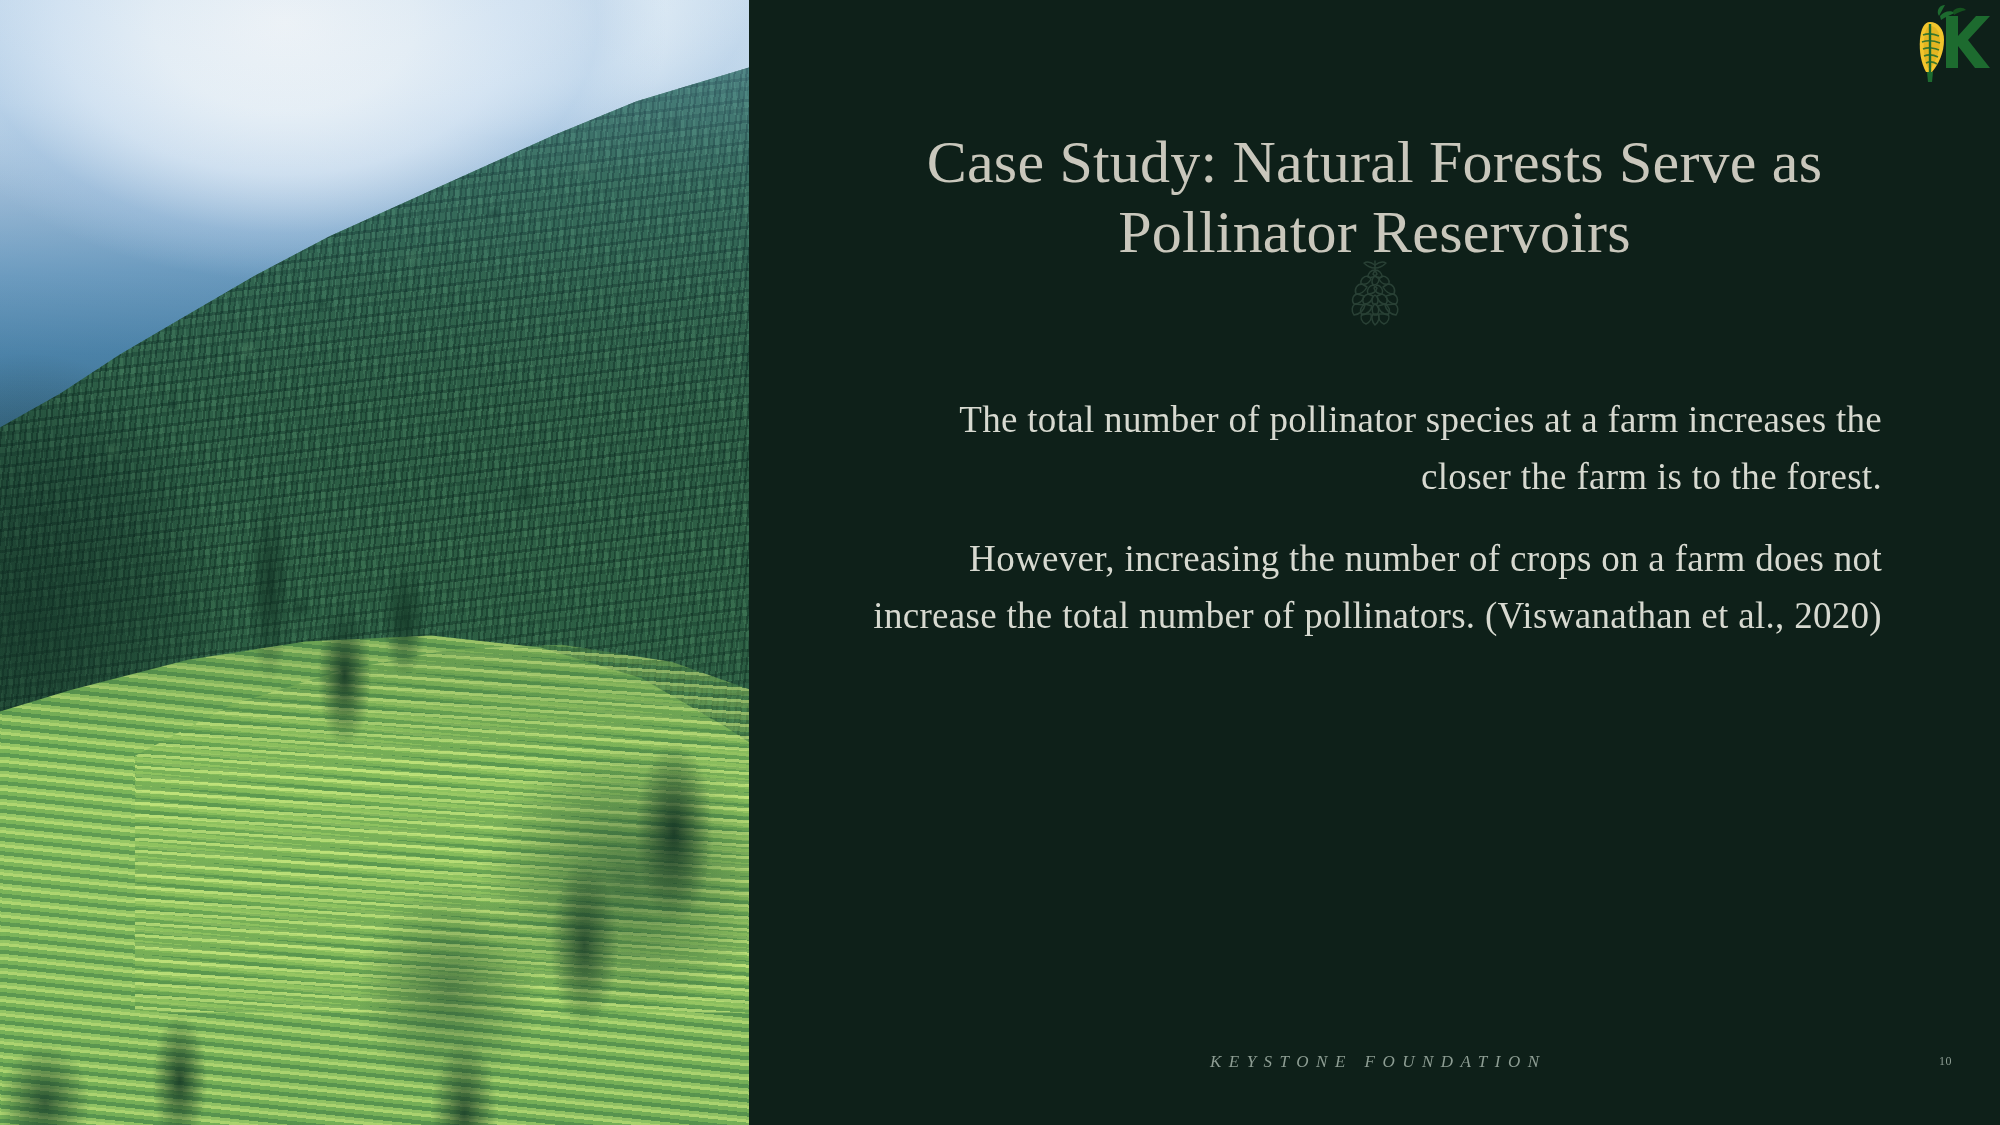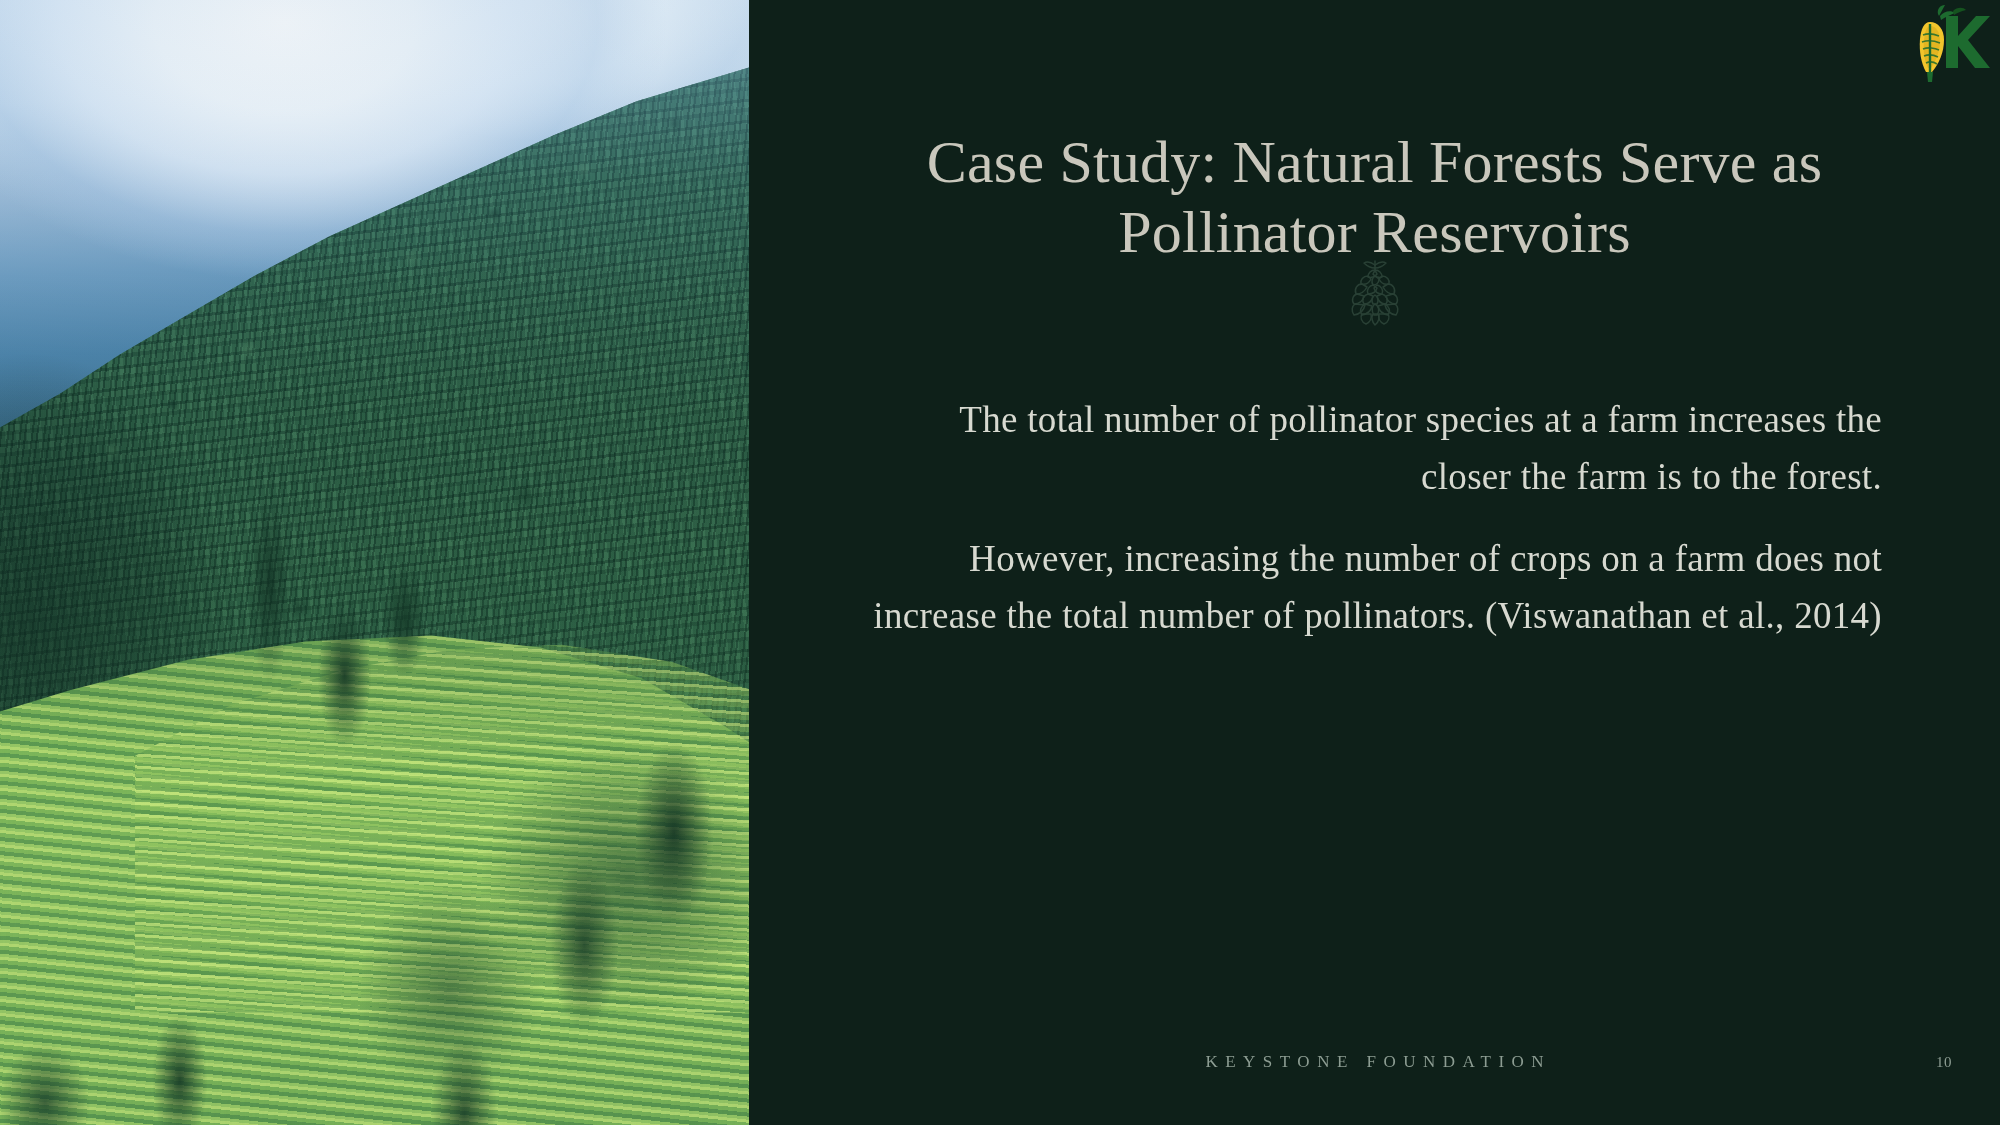--- a/index.html
+++ b/index.html
@@ -220,27 +220,28 @@
   #footer-brand {
     position: absolute;
     left: 0;
     top: 1052px;
     width: 100%;
     text-align: center;
     color: #8d9d93;
     font-size: 17px;
     letter-spacing: 7.5px;
     text-indent: 7.5px;
+    font-style: italic;
   }
   #page-number {
     position: absolute;
     right: 48px;
     top: 1054px;
     color: #8d9d93;
-    font-size: 15px;
+    font-size: 12px;
     letter-spacing: 0.5px;
   }
 
   #brand-logo {
     position: absolute;
     right: 8px;
     top: 2px;
     width: 82px;
     height: 80px;
   }
@@ -323,20 +324,20 @@
         <path d="M31 48 C28 50, 27 55, 30 59 L33 59 C36 55, 35 50, 31 48 Z"></path>
 
         <path d="M18 58 C16 61, 17 66, 22 68 C26 66, 28 62, 27 58 Z"></path>
         <path d="M44 58 C46 61, 45 66, 40 68 C36 66, 34 62, 35 58 Z"></path>
         <path d="M29 58 C27 61, 28 66, 31 69 C35 66, 36 61, 34 58 Z"></path>
       </g>
     </svg>
 
     <div id="body-block">
       <p class="body-para">The total number of pollinator species at a farm increases the closer the farm is to the forest.</p>
-      <p class="body-para">However, increasing the number of crops on a farm does not increase the total number of pollinators. (Viswanathan et al., 2014)</p>
+      <p class="body-para">However, increasing the number of crops on a farm does not increase the total number of pollinators. (Viswanathan et al., 2020)</p>
     </div>
 
     <div id="footer-brand">KEYSTONE FOUNDATION</div>
     <div id="page-number">10</div>
 
   </div>
 </div>
 
 </body></html>

